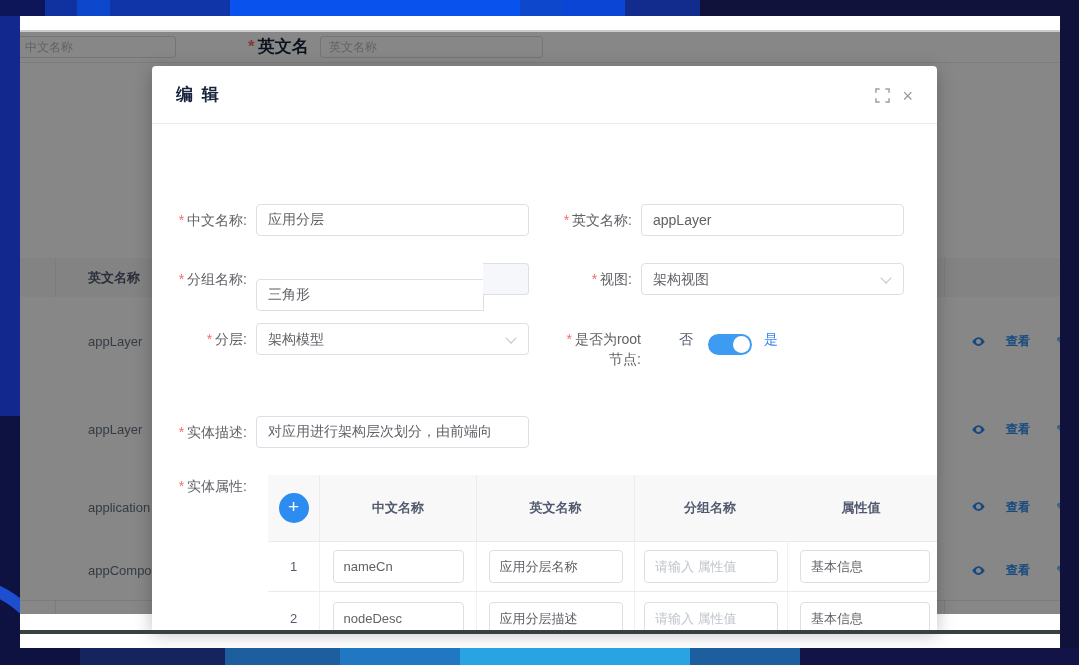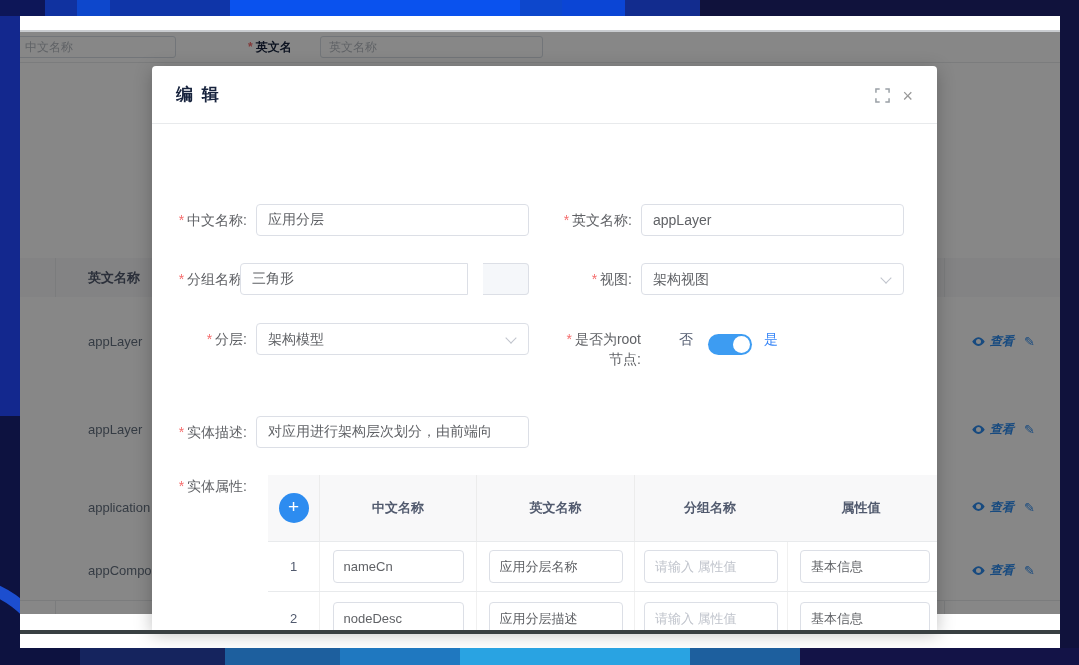--- a/index.html
+++ b/index.html
@@ -25,32 +25,32 @@
   .titlebar{position:absolute;left:0;top:0;width:100%;height:14px;background:#fff;border-bottom:2px solid #c9ccd0;}
   .page-content{position:absolute;left:0;top:16px;width:1040px;height:582px;background:#fff;overflow:hidden;}
 
   
   .filter-row{position:absolute;left:0;top:0;width:100%;height:30px;border-bottom:1px solid #e8eaec;background:#fff;}
   .filter-input{position:absolute;top:4px;height:22px;border:1px solid #d7dde4;border-radius:3px;
     font-size:12px;color:#515a6e;padding:0 8px;box-sizing:border-box;background:#fff;outline:none;}
   .filter-input::placeholder{color:#b5bac1;}
   .f-cn{left:-4px;width:160px;}
   .f-en{left:300px;width:223px;}
-  .filter-label{position:absolute;left:228px;top:0;height:30px;line-height:30px;font-size:12px;
+  .filter-label{position:absolute;left:228px;top:0;height:30px;line-height:30px;font-size:17px;
     font-weight:bold;color:#17233d;}
   .req{color:#f56c6c;margin-right:3px;font-style:normal;}
 
   .bg-thead{position:absolute;left:0;top:226px;width:100%;height:39px;background:#f8f8f9;border-bottom:1px solid #e8eaec;}
   .bg-thead .th{position:absolute;left:68px;top:0;height:39px;line-height:39px;font-size:13px;font-weight:bold;color:#515a6e;}
   .vline-a{position:absolute;left:35px;top:226px;width:1px;height:356px;background:#e8eaec;}
   .vline-b{position:absolute;left:924px;top:226px;width:1px;height:356px;background:#e8eaec;}
   .bg-row{position:absolute;left:0;width:100%;border-bottom:1px solid #e8eaec;background:#fff;}
   .bg-row .cell-name{position:absolute;left:68px;top:50%;transform:translateY(-50%);font-size:13px;color:#657180;}
   .row-actions{position:absolute;right:3px;top:50%;transform:translateY(-50%);width:86px;display:flex;
-    align-items:center;gap:4px;color:#2d8cf0;font-size:12px;font-weight:bold;white-space:nowrap;font-style:italic;}
+    align-items:center;gap:20px;color:#2d8cf0;font-size:12px;font-weight:bold;white-space:nowrap;}
   .row-actions .view-label{cursor:pointer;}
   .row-actions .pencil{font-size:13px;margin-left:6px;font-weight:normal;}
   .r1{top:265px;height:88px;} .r2{top:353px;height:88px;} .r3{top:441px;height:67px;} .r4{top:508px;height:60px;}
 
   .dim{position:absolute;left:0;top:16px;width:1040px;height:582px;background:rgba(0,0,0,0.47);z-index:6;}
 
   
   .modal{position:absolute;left:152px;top:66px;width:785px;height:564px;background:#fff;z-index:10;
     border-radius:4px 4px 0 0;box-shadow:0 4px 18px rgba(0,0,0,0.25);overflow:hidden;}
   .modal-header{position:relative;height:57px;border-bottom:1px solid #e8eaec;}
@@ -62,21 +62,21 @@
 
   .modal-body{position:relative;width:100%;height:507px;}
   .flabel{position:absolute;font-size:14px;color:#606266;text-align:right;line-height:32px;}
   .flabel.wrap{line-height:20px;word-break:break-all;padding-top:6px;box-sizing:border-box;}
   .l1{left:4px;width:91px;} .l2{left:389px;width:91px;text-align:right;}
   .ry1{top:80px;} .ry2{top:139px;} .ry3{top:199px;} .ry4{top:292px;} 
   .inp{position:absolute;height:32px;border:1px solid #dcdfe6;border-radius:4px;font-size:14px;color:#606266;
     padding:12px 11px;box-sizing:border-box;background:#fff;outline:none;font-family:inherit;}
   .inp::placeholder{color:#c0c4cc;}
   .ci1{left:104px;width:273px;} .ci2{left:489px;width:263px;}
-  .icon-input{left:88px;width:228px;border-radius:4px 0 0 4px;}
+  .icon-input{left:104px;width:228px;border-radius:4px 0 0 4px;margin-top:16px;}
   .icon-append{position:absolute;left:331px;width:46px;height:32px;background:#f5f7fa;border:1px solid #dcdfe6;
     border-left:none;border-radius:0 4px 4px 0;box-sizing:border-box;cursor:pointer;}
   .selectbox{position:absolute;height:32px;border:1px solid #dcdfe6;border-radius:4px;box-sizing:border-box;
     font-size:14px;color:#606266;line-height:30px;padding:0 11px;background:#fff;cursor:pointer;}
   .selectbox .chev{position:absolute;right:13px;top:10px;width:7px;height:7px;border-right:1.6px solid #c0c4cc;
     border-bottom:1.6px solid #c0c4cc;transform:rotate(45deg);}
   .sel-layer{left:104px;width:273px;} .sel-view{left:489px;width:263px;}
   .rootlabel{left:409px;width:80px;}
   .toggle-no{position:absolute;left:527px;top:199px;line-height:32px;font-size:14px;color:#515a6e;}
   .toggle{position:absolute;left:556px;top:210px;width:44px;height:21px;border-radius:11px;background:#3d9cf2;cursor:pointer;}

